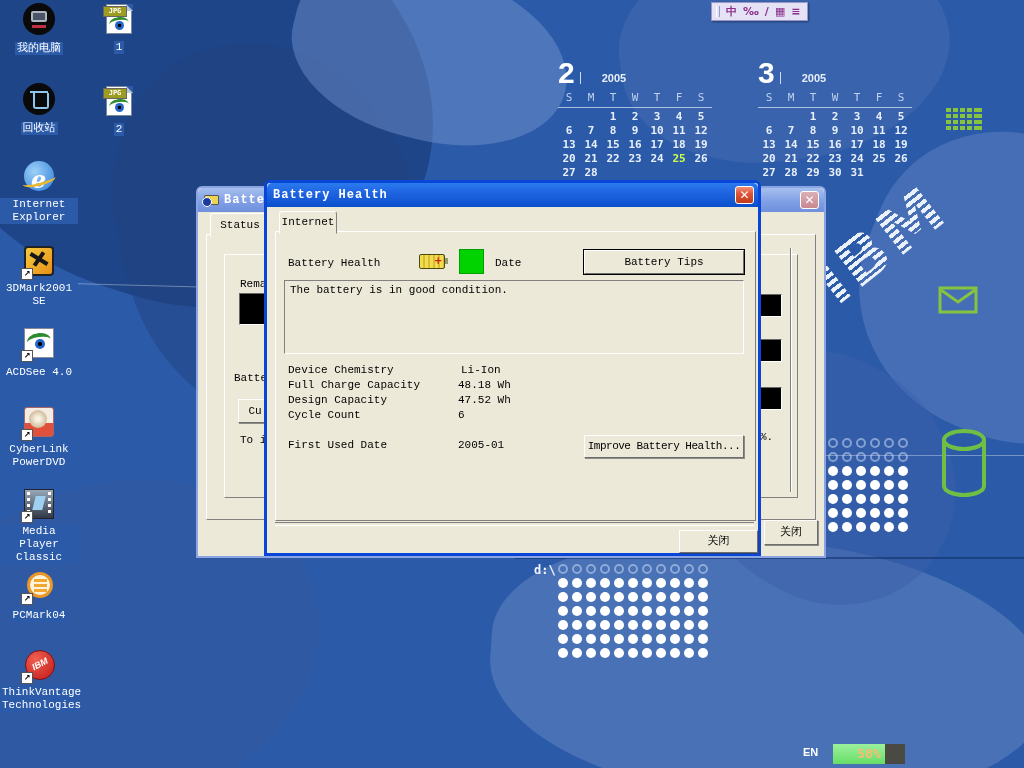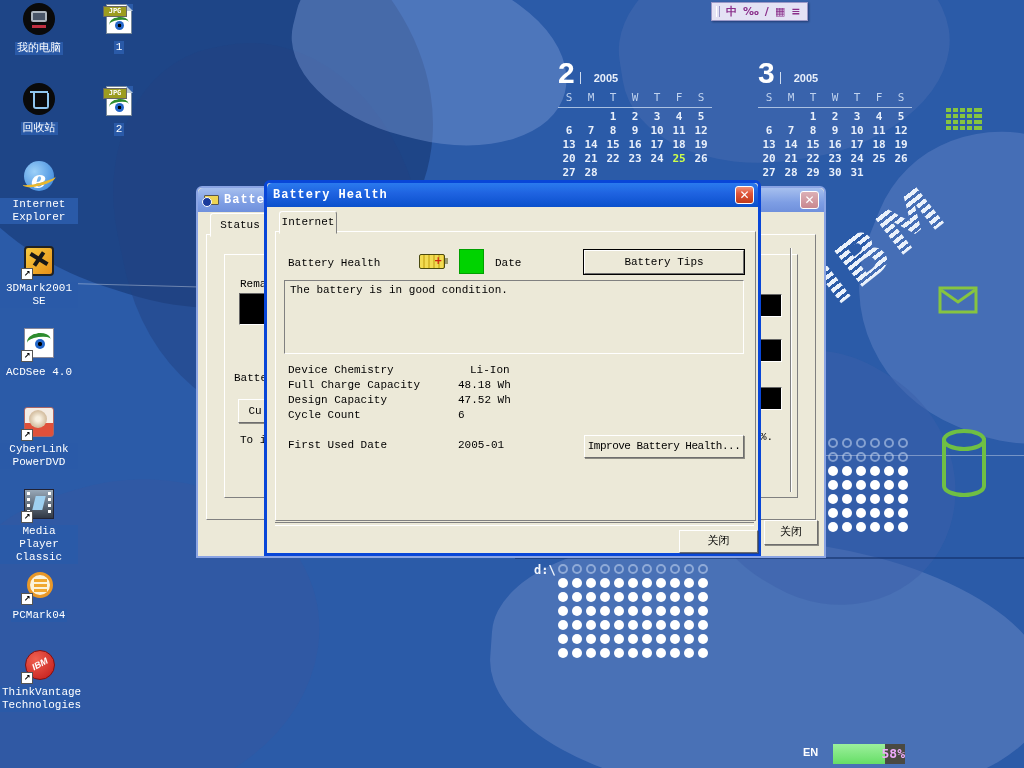--- a/index.html
+++ b/index.html
@@ -18,21 +18,21 @@
   .dot{width:10px;height:10px;border-radius:50%;margin:2px;box-sizing:border-box}
   .dot-f{background:#fff}
   .dot-o{border:2px solid rgba(200,216,242,.55)}
   #drive-label{position:absolute;left:534px;top:563px;font:bold 12px "DejaVu Sans Mono",monospace;color:#F2F6FC}
   .gicon{position:absolute;color:#86C440}
   
   .calendar{position:absolute;width:154px}
   .cal-head{display:flex;align-items:flex-end;height:30px;margin-bottom:5px}
   .cal-m{font:bold 30px "Liberation Sans",sans-serif;color:#fff;line-height:26px}
   .cal-y{font:bold 11px "Liberation Sans",sans-serif;color:#E8EFFA;margin:0 0 2px 5px;
-         padding-left:13px;border-left:1px solid rgba(235,242,252,.85)}
+         padding-left:21px;border-left:1px solid rgba(235,242,252,.85)}
   .cal-weekdays{display:flex;border-bottom:1px solid rgba(210,224,244,.75);padding-bottom:2px;margin-bottom:2px}
   .cal-row{display:flex;height:14px}
   .cal-cell{flex:1;text-align:center;font:bold 11px "DejaVu Sans Mono",monospace;color:#E9F0FB;line-height:14px}
   .cal-weekdays .cal-cell{color:#BFD2EE;font-weight:normal}
   .cal-hl{color:#CDFF4A}
   
   .dicon{position:absolute;width:78px;text-align:center}
   .dicon .ic{position:relative;width:34px;height:34px;margin:0 auto}
   .dlabel{display:inline-block;margin-top:3px;padding:0 2px;background:#2A5AA8;
           color:#fff;font:11px "Liberation Mono",monospace;line-height:13px;max-width:76px}
@@ -74,21 +74,21 @@
   #start-btn{position:absolute;left:0;top:0;width:97px;height:28px;border-radius:0 13px 13px 0;
     background:linear-gradient(180deg,#6CC05E 0%,#3D9A3C 30%,#2E8030 80%,#256E28 100%);
     box-shadow:inset 0 1px 1px rgba(255,255,255,.5), 2px 0 4px rgba(0,0,0,.35);
     display:flex;align-items:center;gap:5px;padding-left:8px;box-sizing:border-box}
   #start-btn .lbl{font:bold italic 16px "Liberation Sans",sans-serif;color:#fff;text-shadow:1px 1px 1px rgba(0,0,0,.5)}
   .flag{width:20px;height:18px;display:grid;grid-template-columns:9px 9px;grid-template-rows:8px 8px;gap:1px;transform:skewY(-6deg)}
   .flag i{border-radius:2px}
   #tray-en{position:absolute;left:803px;top:746px;font:bold 11px "Liberation Sans",sans-serif;color:#fff}
   #tray-batt{position:absolute;left:833px;top:744px;width:72px;height:20px;background:#4A4A42;overflow:hidden}
   #tray-batt .fill{position:absolute;left:0;top:0;bottom:0;width:72%;background:linear-gradient(180deg,#9CF09C,#66DE66)}
-  #tray-batt .pct{position:absolute;inset:0;text-align:right;font:bold 13px "DejaVu Sans Mono",monospace;color:#f0abfc;line-height:20px}
+  #tray-batt .pct{position:absolute;inset:0;text-align:center;font:bold 13px "DejaVu Sans Mono",monospace;color:#fdba74;line-height:20px}
   
   #ime-bar{position:absolute;left:711px;top:2px;height:17px;background:#E4E2F4;border:1px solid #9A98C8;
     box-shadow:1px 1px 2px rgba(0,0,30,.4);display:flex;align-items:center;gap:6px;padding:0 6px 0 4px}
   #ime-bar .gripv{width:2px;height:11px;border-left:1px solid #fff;border-right:1px solid #9A98C8}
   #ime-bar span{font:bold 11px "DejaVu Sans",sans-serif;color:#8A2E8A;line-height:15px}
   
   #watermark{position:absolute;left:833px;top:727px;z-index:200;
     font:bold italic 34px "Liberation Sans",sans-serif;letter-spacing:-2px;color:#fff;
     text-shadow:2px 0 0 #2A50B4,-2px 0 0 #2A50B4,0 2px 0 #2A50B4,0 -2px 0 #2A50B4,3px 3px 2px rgba(20,40,120,.8)}
 </style>
@@ -530,21 +530,21 @@
         <i></i>
         <span class="batt-plus">+</span>
       </div>
     <div id="health-swatch" style="position: absolute; left: 192px; top: 66px; width: 23px; height: 23px; border: 1px solid rgb(0, 160, 0); background: rgb(0, 211, 0);"></div>
     <div class="dtext" style="left:228px;top:74px">Date</div>
     <div class="btn btn-default" style="left:317px;top:67px;width:158px;height:22px;line-height:22px"><span>Battery Tips</span></div>
 
     <div class="sunken" style="position:absolute;left:17px;top:97px;width:460px;height:74px;font:11px 'Liberation Mono',monospace;padding:3px 5px;box-sizing:border-box"><span>The battery is in good condition.</span></div>
 
     <div class="dtext" style="left:21px;top:181px">Device Chemistry</div>
-    <div class="dtext" style="left:203px;top:181px">Li-Ion</div>
+    <div class="dtext" style="left:194px;top:181px">Li-Ion</div>
     <div class="dtext" style="left:21px;top:196px">Full Charge Capacity</div>
     <div class="dtext" style="left:191px;top:196px">48.18 Wh</div>
     <div class="dtext" style="left:21px;top:211px">Design Capacity</div>
     <div class="dtext" style="left:191px;top:211px">47.52 Wh</div>
     <div class="dtext" style="left:21px;top:226px">Cycle Count</div>
     <div class="dtext" style="left:191px;top:226px">6</div>
 
     <div class="dtext" style="left:21px;top:256px">First Used Date</div>
     <div class="dtext" style="left:191px;top:256px">2005-01</div>
     <div class="btn" style="left:317px;top:252px;width:158px;height:21px;line-height:21px;letter-spacing:-0.5px"><span>Improve Battery Health...</span></div>

